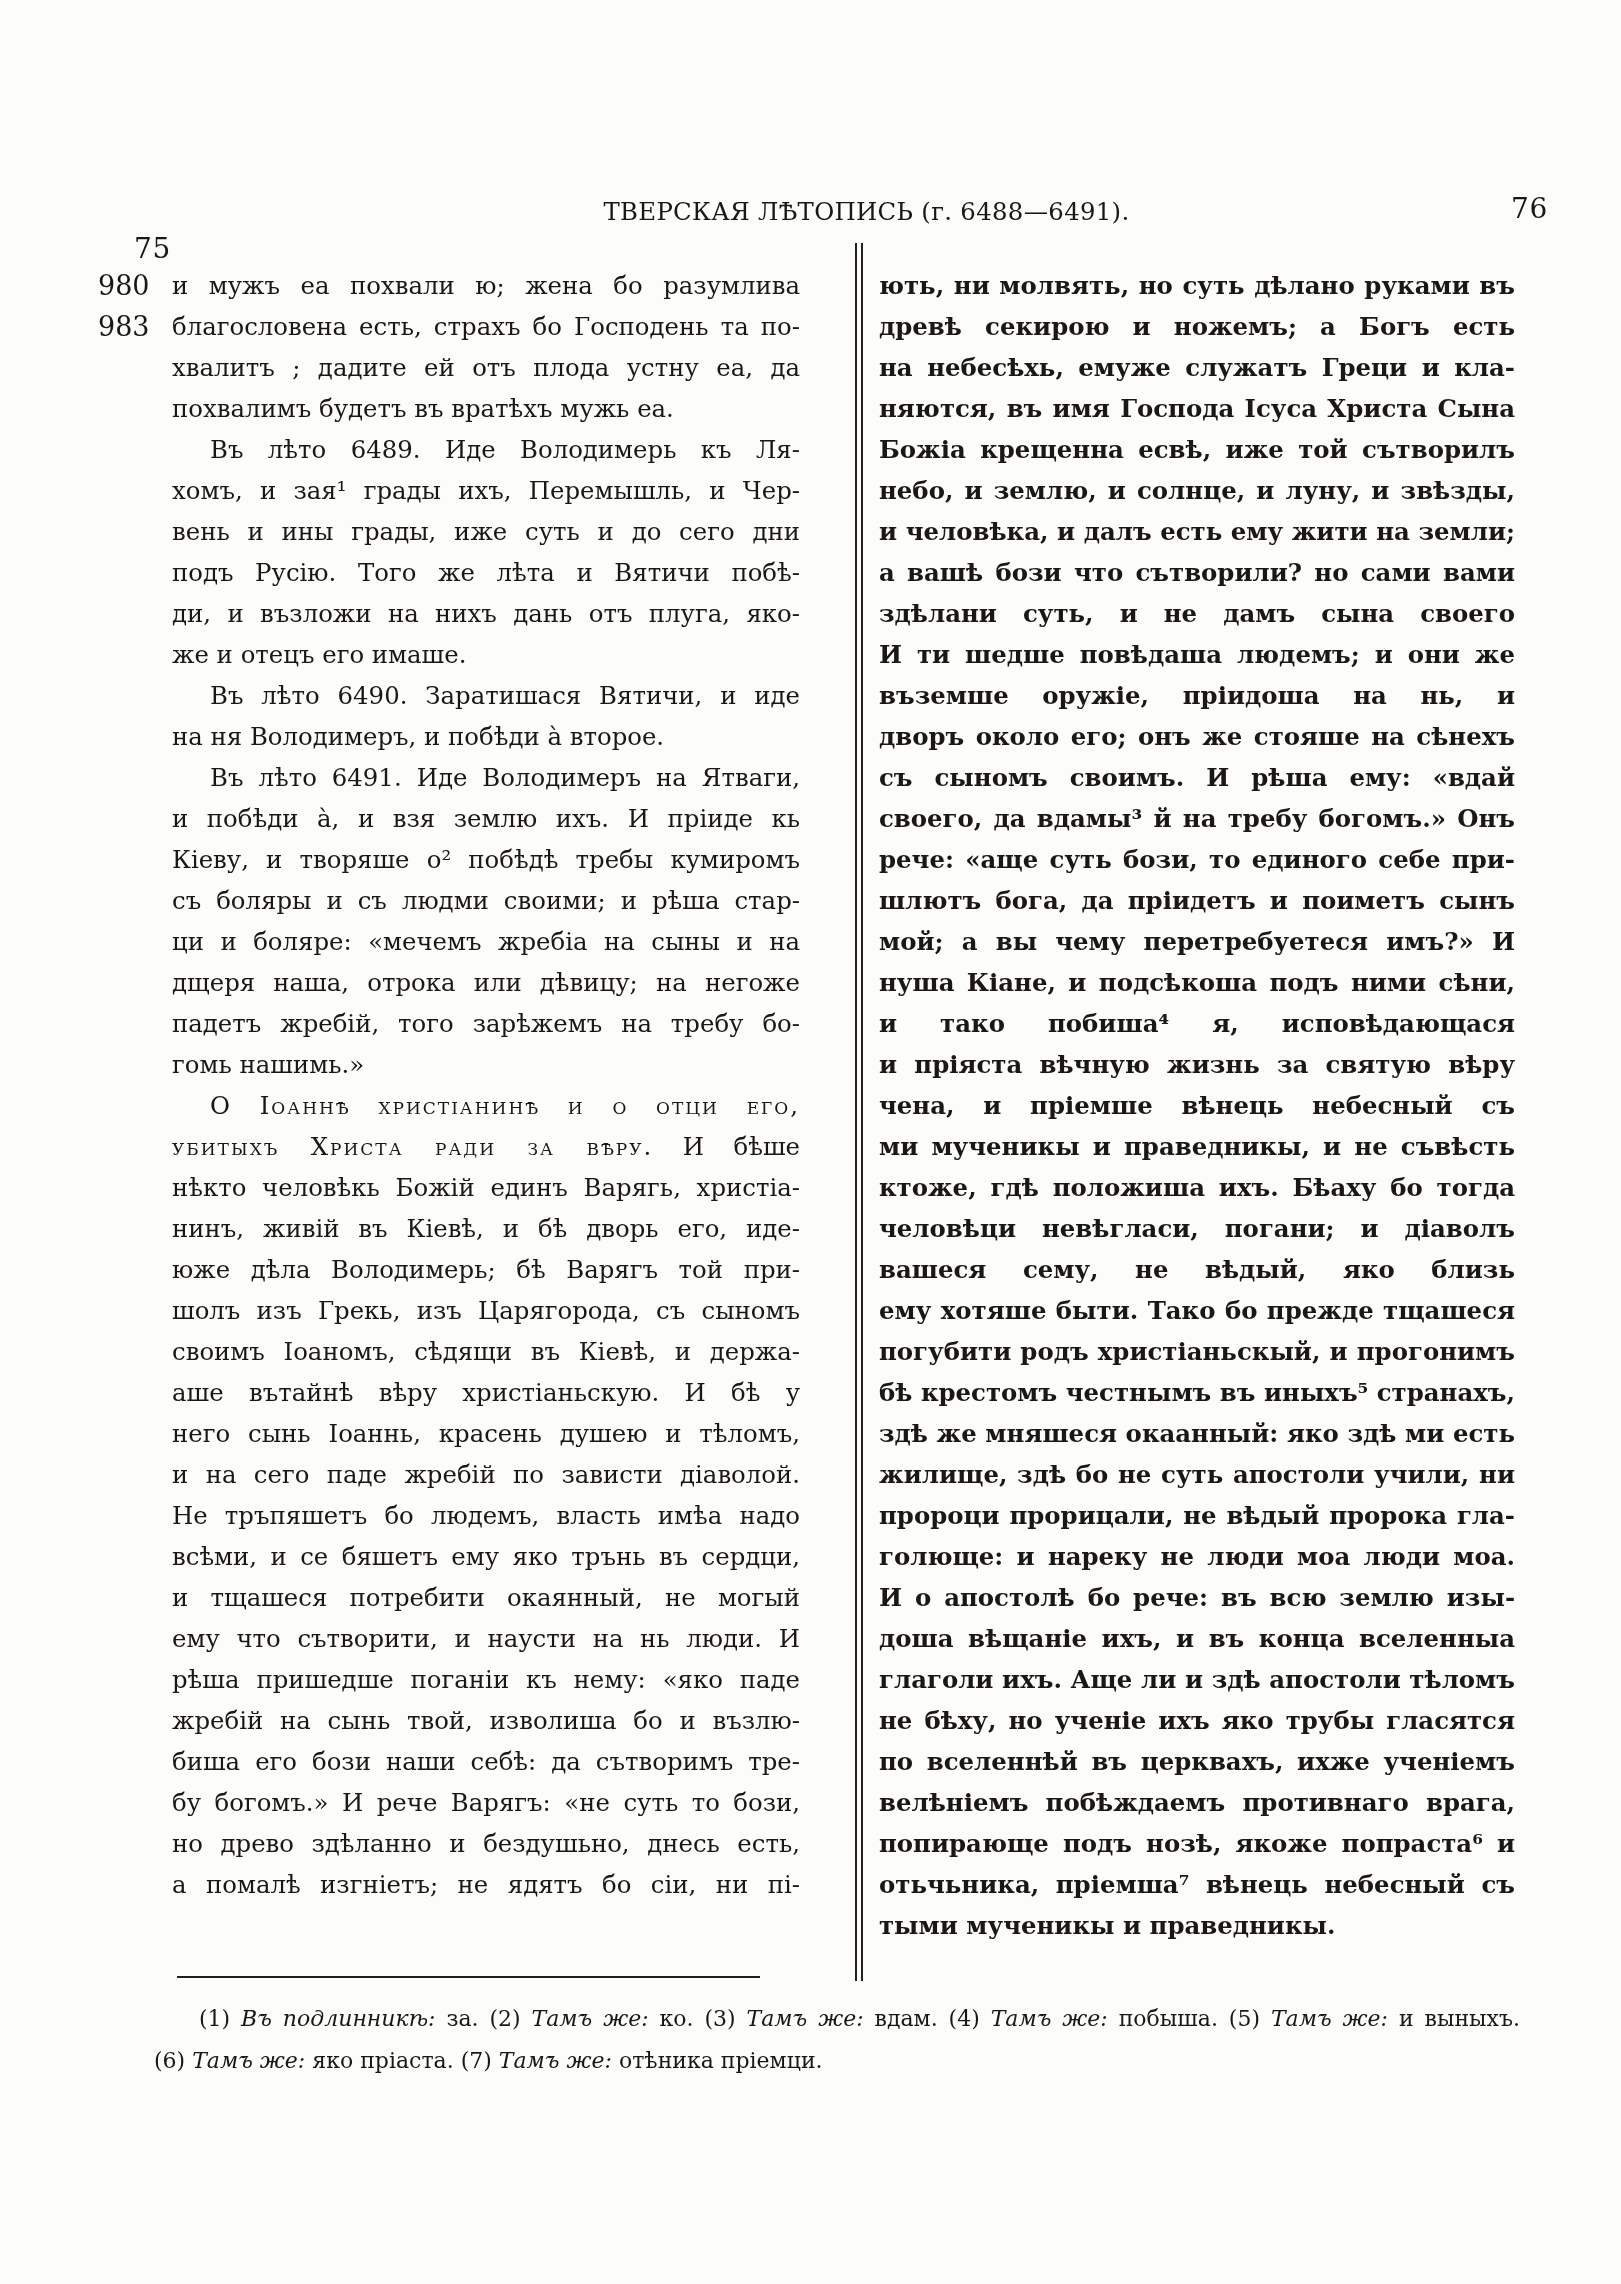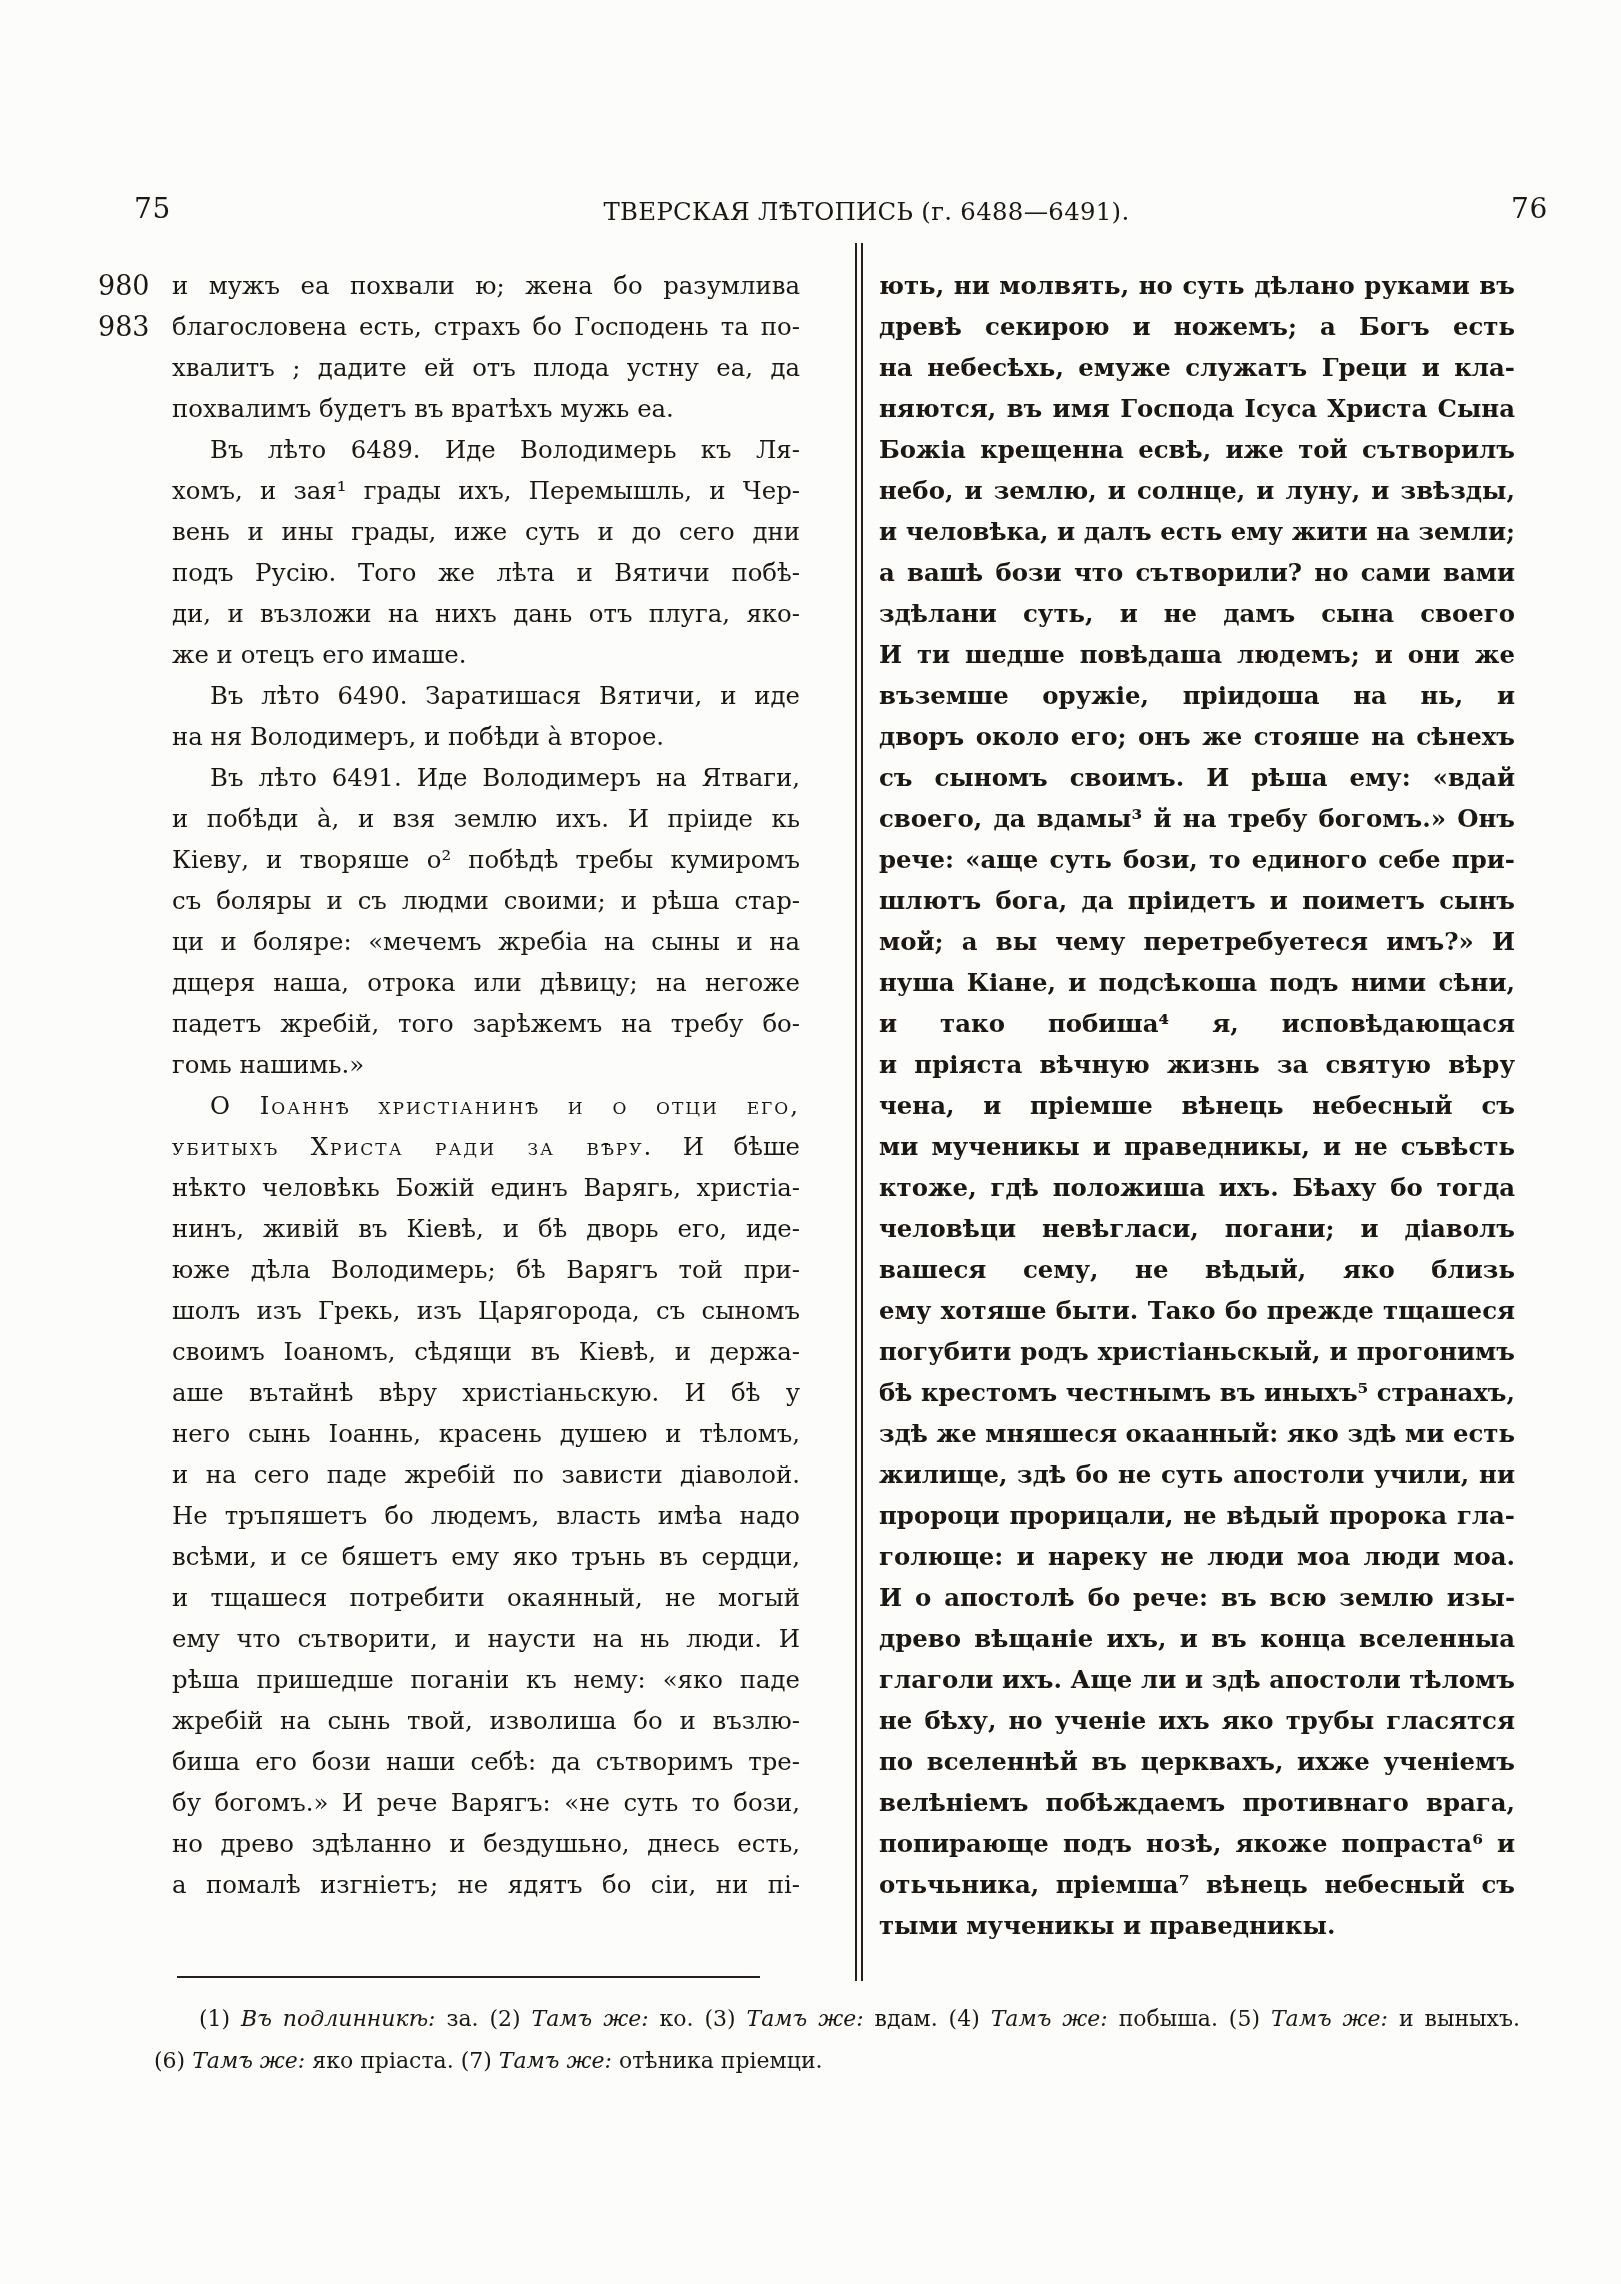--- a/index.html
+++ b/index.html
@@ -1,19 +1,19 @@
 <!DOCTYPE html>
 <html style="font-size:10.6px"><head>
 <meta charset="utf-8">
 <style>
   html,body{margin:0;padding:0;background:#e8e6e2;}
   .page{position:relative;width:1621px;height:2284px;background:#fcfcfa;overflow:hidden;
         font-family:"DejaVu Serif","Liberation Serif",serif;color:#1b1713;}
   .pgnum{position:absolute;top:192px;font-size:28px;letter-spacing:0.7px;}
-  .pgnum.pg-left{left:134px;}
+  .pgnum.pg-left{left:134px;margin-top:40px;}
   .pgnum.pg-right{left:1511px;}
   .running-title{position:absolute;top:197px;left:calc(50% + 56px);transform:translateX(-50%);
         font-size:24.4px;font-weight:normal;letter-spacing:0.3px;white-space:nowrap;}
   .margin-years{position:absolute;left:98px;top:265px;font-size:27px;}
   .margin-years div{height:41px;line-height:41px;}
   .col{position:absolute;top:265px;font-size:24.4px;}
   .col-left{left:172px;width:628px;}
   .col-right{left:879px;width:636px;font-weight:bold;}
   .line{height:41px;line-height:41px;text-align:justify;text-align-last:justify;overflow:hidden;}
   .line.indent{text-indent:38px;}
@@ -115,21 +115,21 @@
       <div class="line">человѣци невѣгласи, погани; и діаволъ радо-</div>
       <div class="line">вашеся сему, не вѣдый, яко близь погыбель</div>
       <div class="line">ему хотяше быти.  Тако бо прежде тщашеся</div>
       <div class="line">погубити родъ христіаньскый, и прогонимъ</div>
       <div class="line">бѣ крестомъ честнымъ въ иныхъ⁵ странахъ,</div>
       <div class="line">здѣ же мняшеся окаанный: яко здѣ ми есть</div>
       <div class="line">жилище, здѣ бо не суть апостоли учили, ни</div>
       <div class="line">пророци прорицали, не вѣдый пророка гла-</div>
       <div class="line">голюще: и нареку не люди моа люди моа.</div>
       <div class="line">И о апостолѣ бо рече: въ всю землю изы-</div>
-      <div class="line">древо вѣщаніе ихъ, и въ конца вселенныа</div>
+      <div class="line">доша вѣщаніе ихъ, и въ конца вселенныа</div>
       <div class="line">глаголи ихъ. Аще ли и здѣ апостоли тѣломъ</div>
       <div class="line">не бѣху, но ученіе ихъ яко трубы гласятся</div>
       <div class="line">по вселеннѣй въ церквахъ, ихже ученіемъ и по-</div>
       <div class="line">велѣніемъ побѣждаемъ противнаго врага, и</div>
       <div class="line">попирающе подъ нозѣ, якоже попраста⁶ и сіа</div>
       <div class="line">отьчьника, пріемша⁷ вѣнець небесный съ свя-</div>
       <div class="line noj">тыми мученикы и праведникы.</div>
     </div>
 
   <div class="fnrule"></div>

